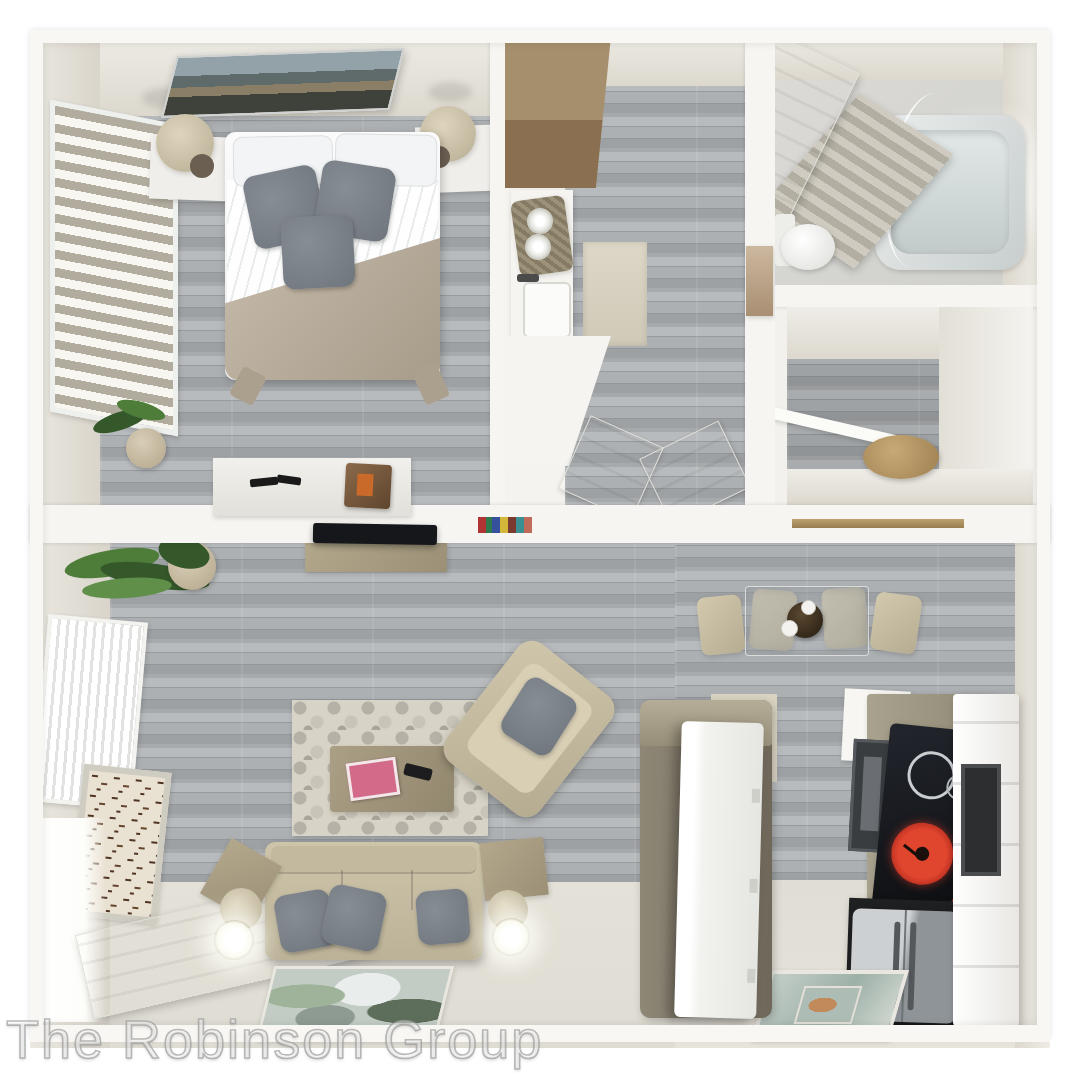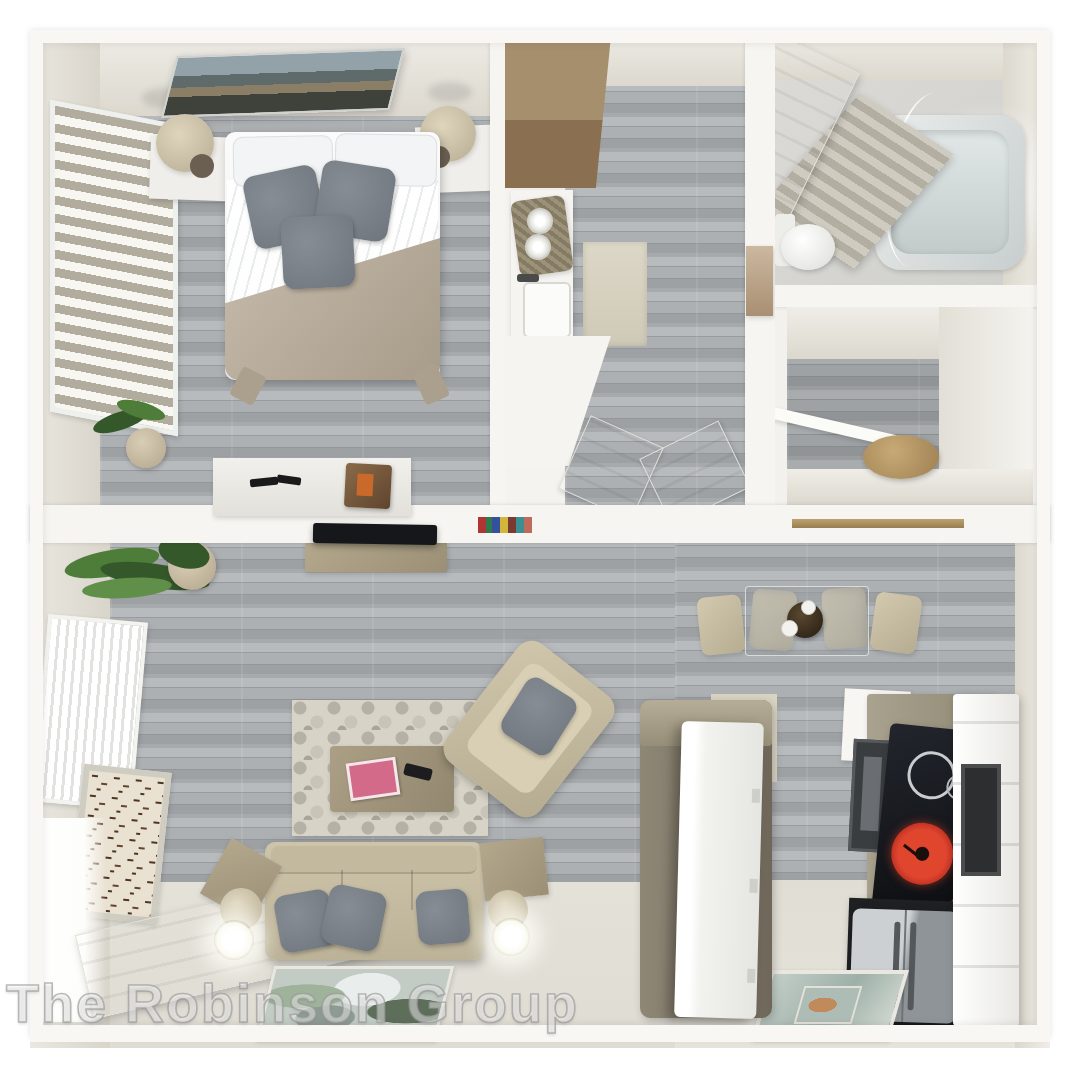--- a/index.html
+++ b/index.html
@@ -44,22 +44,22 @@
       radial-gradient(ellipse 4px 2px at 16px 12px, #63442c 70%, rgba(0,0,0,0) 71%),
       radial-gradient(ellipse 3px 2px at 11px 18px, #4f3422 70%, rgba(0,0,0,0) 71%);
     background-size:22px 20px;
   }
   .doorpanel{
     background:linear-gradient(180deg,#fdfdfc,#efefec);
     background-image:repeating-linear-gradient(0deg, rgba(0,0,0,0) 0 16px, rgba(0,0,0,.05) 16px 19px);
     border:1px solid #e0e0da;
   }
   .watermark{
-    position:absolute;left:6px;top:972px;z-index:40;
-    font-size:54px;font-weight:700;letter-spacing:2px;white-space:nowrap;
+    position:absolute;left:6px;top:1008px;z-index:40;
+    font-size:54px;font-weight:400;letter-spacing:2px;white-space:nowrap;
     color:rgba(255,255,255,.42);
     -webkit-text-stroke:1.6px rgba(150,150,150,.65);
     text-shadow:0 2px 3px rgba(130,130,130,.30);
   }
 </style>
 </head>
 <body>
 
 <div id="stage">
 

